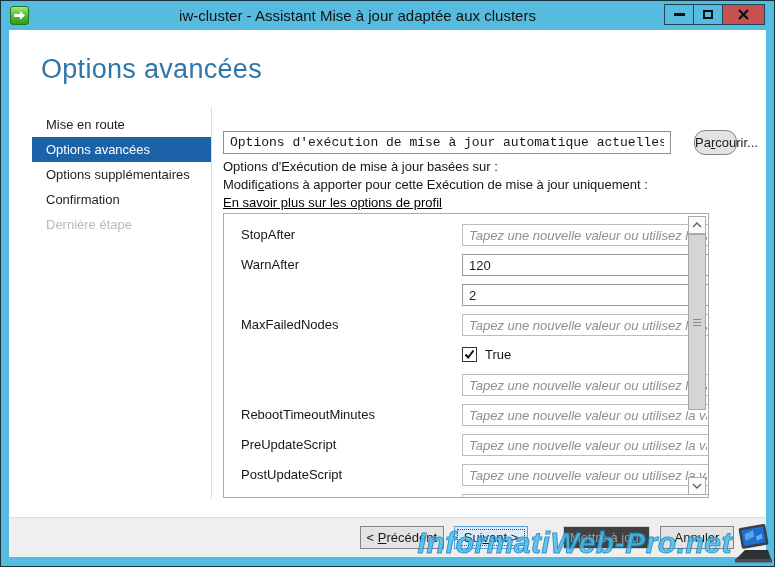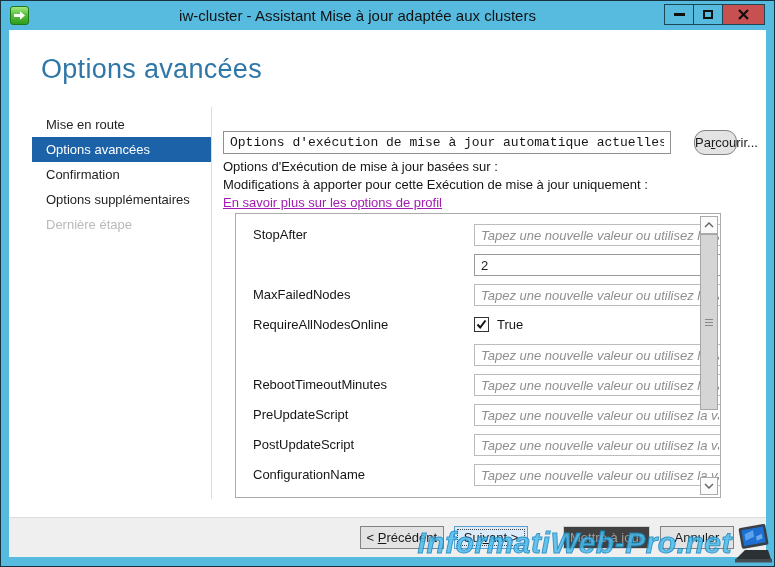--- a/index.html
+++ b/index.html
@@ -64,27 +64,27 @@
     font-size: 13px; color: #161616; padding: 0 6px;
   }
   .btn {
     font-family: "Liberation Sans", sans-serif; font-size: 13px; color: #1a1a1a;
     background: #e3e3e3; border: 1px solid #838383; cursor: default;
   }
   .btn-browse { position: absolute; top: 100px; right: 12px; width: 43px; height: 25px; border-radius: 11px; }
   .lbl-mods { top: 147px; left: 0; }
   .learn-link {
     position: absolute; top: 165px; left: 0; font-size: 13px;
-    color: #a21caf; text-decoration: underline; cursor: pointer; white-space: nowrap;
+    color: #000000; text-decoration: underline; cursor: pointer; white-space: nowrap;
   }
   .u { text-decoration: underline; }
 
   
   .listbox {
-    position: absolute; top: 183px; left: 12px; width: 486px; height: 285px;
+    position: absolute; top: 183px; left: 0; width: 486px; height: 285px;
     border: 1px solid #ababab; background: #fff; overflow: hidden;
   }
   .rows { position: absolute; top: 6px; left: 0; right: 24px; }
   .row { position: relative; height: 30px; }
   .row-label { position: absolute; left: 17px; top: 0; line-height: 30px; font-size: 13px; color: #161616; white-space: nowrap; }
   .row-input {
     position: absolute; left: 238px; top: 4px; width: 252px; height: 22px;
     border: 1px solid #9a9a9a; font-family: "Liberation Sans", sans-serif;
     font-size: 13px; color: #1d1d1d; padding: 0 6px; background: #fff;
   }
@@ -164,22 +164,22 @@
     </div>
   </div>
 
   <div class="bodyarea">
 
     <div class="page-title">Options avancées</div>
 
     <div class="sidebar">
       <div class="nav-item">Mise en route</div>
       <div class="nav-item selected">Options avancées</div>
+      <div class="nav-item">Options supplémentaires</div>
       <div class="nav-item">Confirmation</div>
-      <div class="nav-item">Options supplémentaires</div>
       <div class="nav-item disabled">Dernière étape</div>
     </div>
     <div class="vsep"></div>
 
     <div class="main">
 
       <div class="field-label lbl-basedon">Options d'Exécution de mise à jour basées sur :</div>
       <input type="text" class="input-basedon" value="Options d'exécution de mise à jour automatique actuelles" style="">
       <button class="btn btn-browse"><span>Pa</span><span class="u">r</span><span>courir...</span></button>
 
@@ -187,28 +187,31 @@
 
       <a class="learn-link">En savoir plus sur les options de profil</a>
 
       <div class="listbox">
         <div class="rows">
             <div class="row">
               <span class="row-label">StopAfter</span>
               <input type="text" class="row-input empty" placeholder="Tapez une nouvelle valeur ou utilisez la valeur..." style="">
             </div>
             <div class="row">
+              <span class="row-label">WarnAfter</span>
+              <input type="text" class="row-input" value="120" style="">
+            </div>
+            <div class="row">
               <input type="text" class="row-input" value="2" style="">
             </div>
             <div class="row">
               <span class="row-label">MaxFailedNodes</span>
               <input type="text" class="row-input empty" placeholder="Tapez une nouvelle valeur ou utilisez la valeur..." style="">
             </div>
             <div class="row">
-              <span class="row-label">RequireAllNodesOnline</span>
               <span class="cb">
                 <svg width="11" height="11" viewBox="0 0 11 11">
                   <path d="M1.5 5.5 L4.2 8.5 L9.5 1.5" fill="none" stroke="#111" stroke-width="2"></path>
                 </svg>
               </span>
               <span class="cb-label">True</span>
             </div>
             <div class="row">
               <input type="text" class="row-input empty" placeholder="Tapez une nouvelle valeur ou utilisez la valeur..." style="">
             </div>

